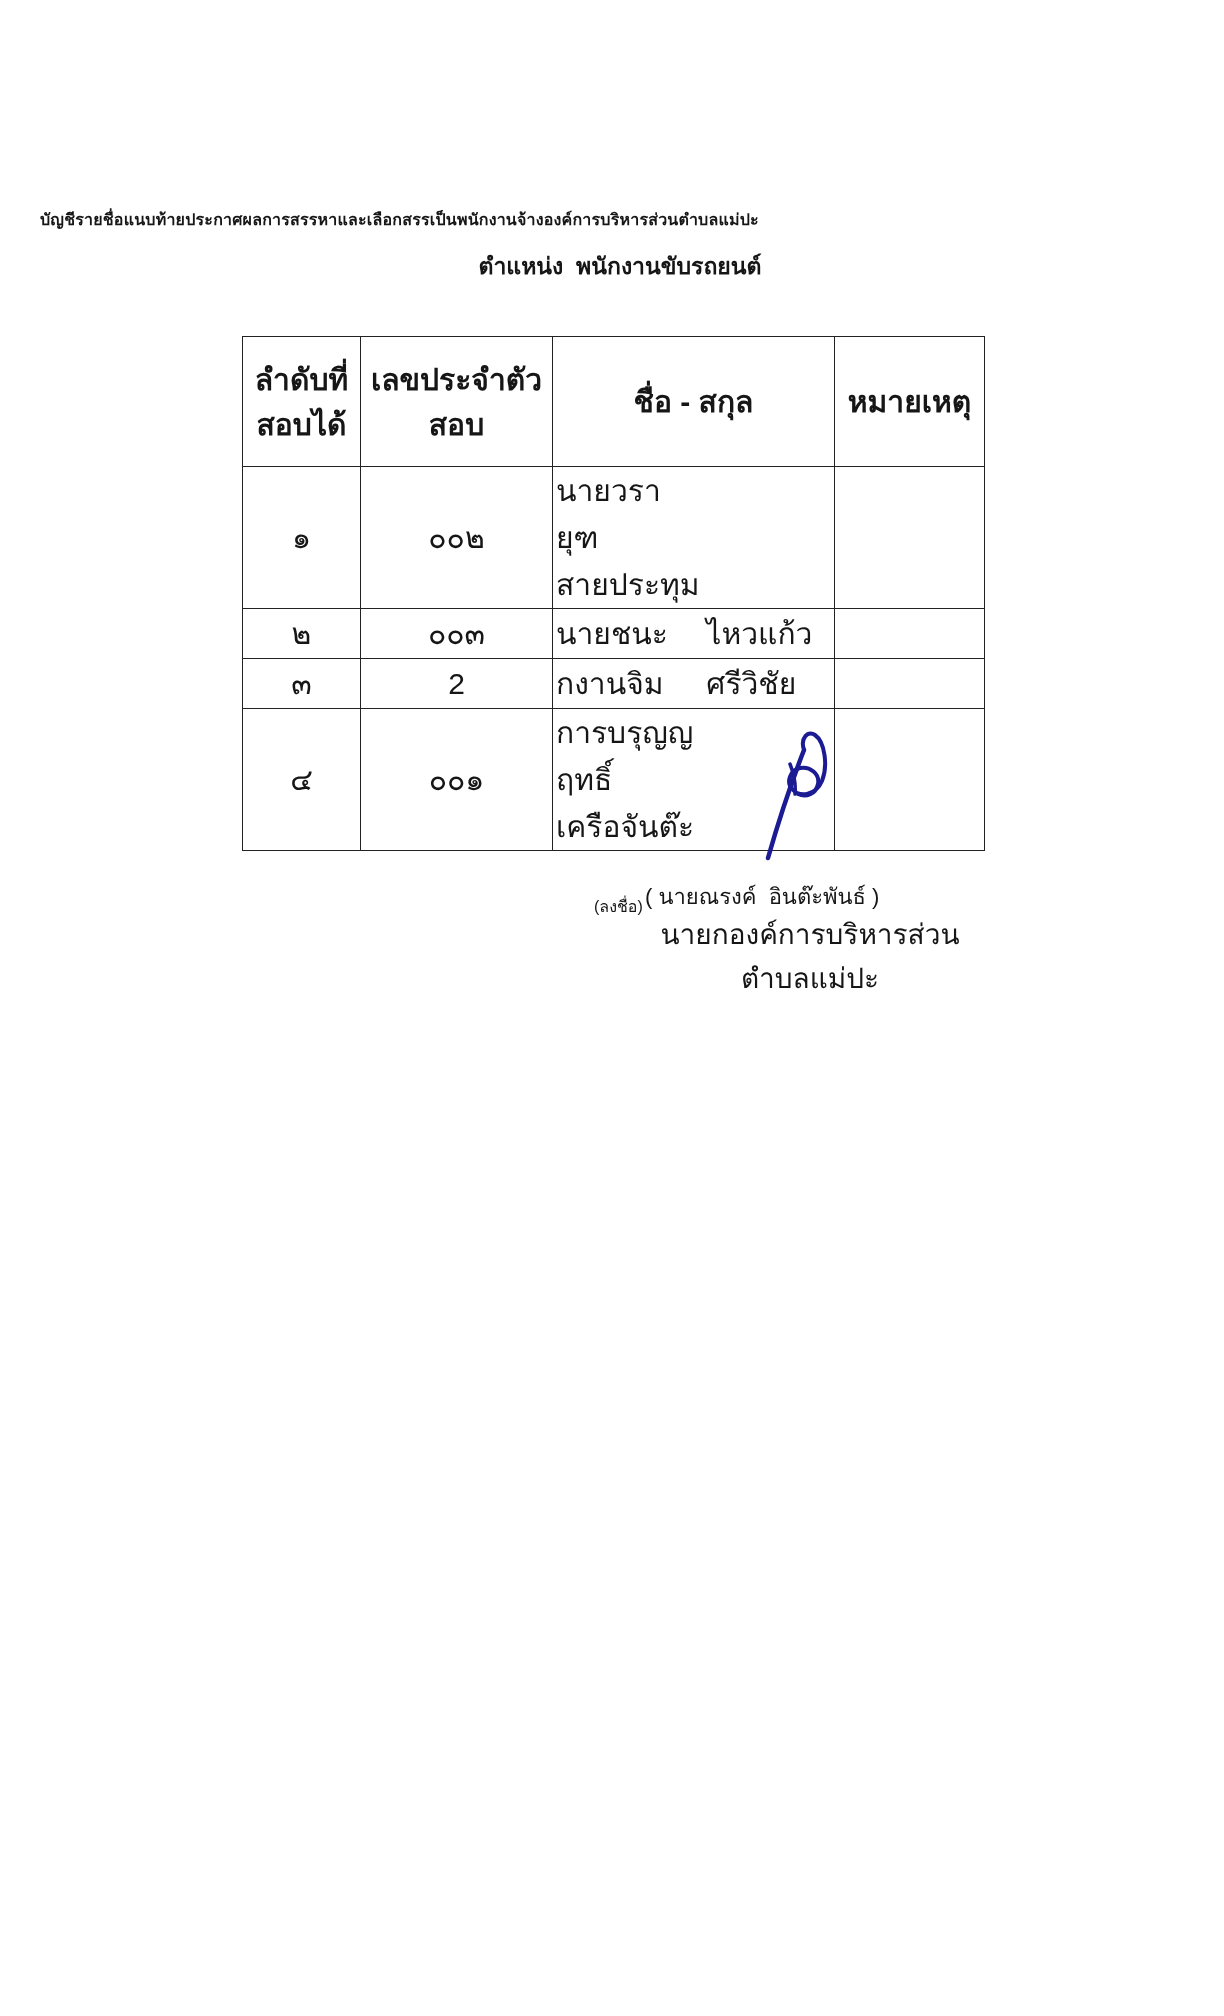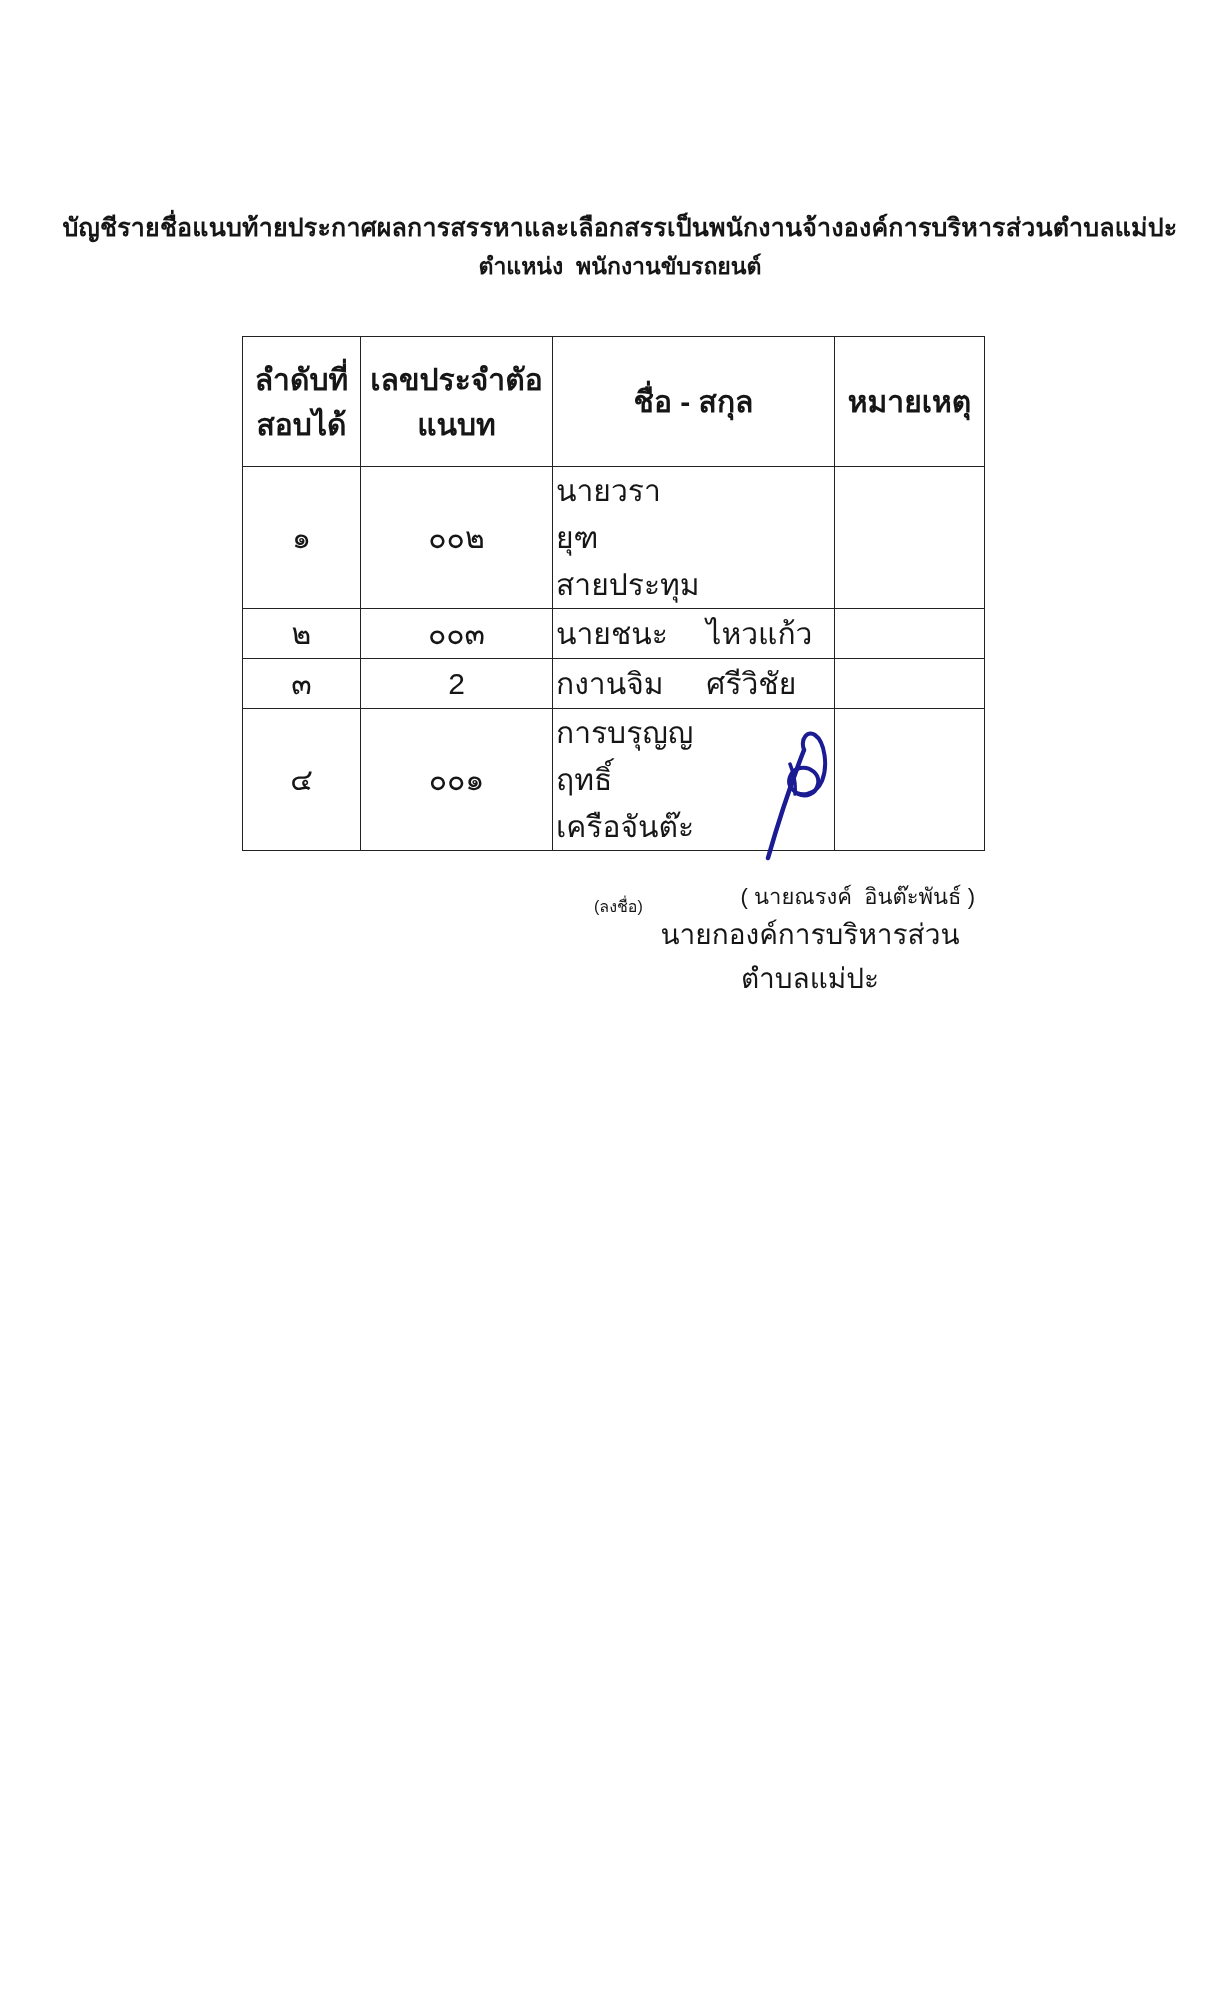--- a/index.html
+++ b/index.html
@@ -6,21 +6,21 @@
   html, body {
     width: 1224px; height: 2016px;
     background: #ffffff;
     font-family: "Liberation Sans", sans-serif;
     color: #161616;
   }
   .page { position: relative; width: 1224px; height: 2016px; background: #ffffff; overflow: hidden; }
 
   .title-line1 {
     position: absolute; top: 207px; left: 40px; width: 1160px;
-    text-align: center; font-size: 25px; font-weight: bold;
+    text-align: left; font-size: 16px; font-weight: bold;
     white-space: pre-wrap; letter-spacing: 0.2px;
   }
   .title-line2 {
     position: absolute; top: 248px; left: 40px; width: 1160px;
     text-align: center; font-size: 23px; font-weight: bold;
     white-space: pre-wrap;
   }
 
   table.doc-table {
     position: absolute; left: 242px; top: 336px; width: 742px;
@@ -41,21 +41,21 @@
   .name-cell .fname { display: inline-block; width: 142px; }
   .name-cell .lname { display: inline-block; }
 
   .sig-label {
     position: absolute; left: 594px; top: 894px;
     font-size: 16px; white-space: pre-wrap;
   }
   .sig-svg { position: absolute; left: 738px; top: 726px; width: 100px; height: 140px; }
   .sig-name {
     position: absolute; left: 645px; top: 879px; width: 330px;
-    text-align: right; font-size: 22px; white-space: pre-wrap;
+    text-align: left; font-size: 22px; white-space: pre-wrap;
   }
   .sig-title {
     position: absolute; left: 645px; top: 912px; width: 330px;
     text-align: center; font-size: 28px; white-space: pre-wrap;
   }
 </style>
 </head>
 <body>
 
 <div class="page">
@@ -69,21 +69,21 @@
         <col style="width:192px">
         <col style="width:282px">
         <col style="width:150px">
     </colgroup>
     <thead>
       <tr>
         <th>
           <span>ลำดับที่</span><br>
           <span>สอบได้</span>
         </th>
-        <th>เลขประจำตัอแนบท</th>
+        <th>เลขประจำตัวสอบ</th>
         <th>ชื่อ - สกุล</th>
         <th>หมายเหตุ</th>
       </tr>
     </thead>
     <tbody>
       <tr>
         <td>๑</td>
         <td>๐๐๒</td>
         <td class="name-cell">
           <span class="fname">นายวรายุฑ</span>

